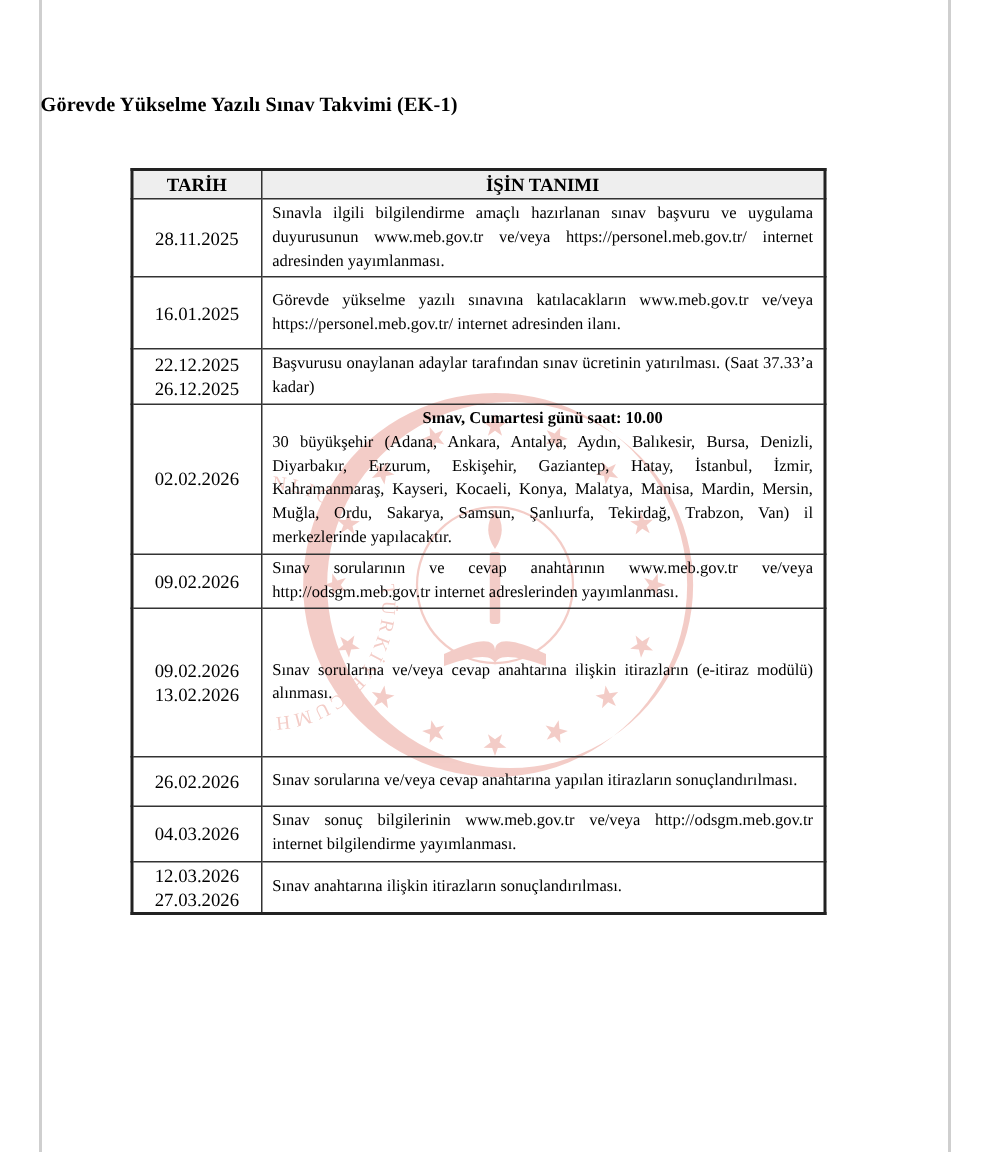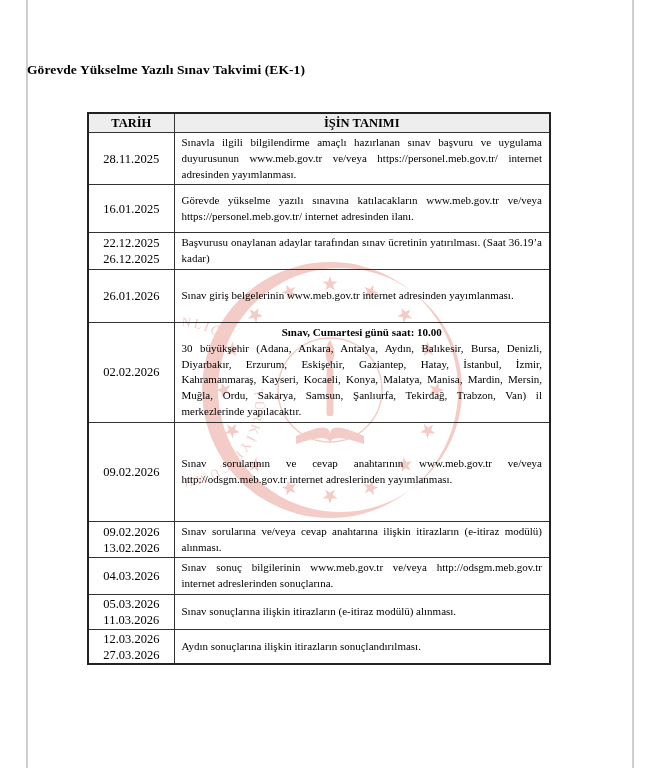--- a/index.html
+++ b/index.html
@@ -123,50 +123,45 @@
       <td class="date">28.11.2025</td>
       <td class="desc">Sınavla ilgili bilgilendirme amaçlı hazırlanan sınav başvuru ve uygulama duyurusunun www.meb.gov.tr ve/veya https://personel.meb.gov.tr/ internet adresinden yayımlanması.</td>
     </tr>
     <tr>
       <td class="date">16.01.2025</td>
       <td class="desc">Görevde yükselme yazılı sınavına katılacakların www.meb.gov.tr ve/veya https://personel.meb.gov.tr/ internet adresinden ilanı.</td>
     </tr>
     <tr>
       <td class="date">22.12.2025
 26.12.2025</td>
-      <td class="desc">Başvurusu onaylanan adaylar tarafından sınav ücretinin yatırılması. (Saat 36.19’a kadar)</td>
-    </tr>
-    <tr>
-      <td class="date">26.01.2026</td>
-      <td class="desc">Sınav giriş belgelerinin www.meb.gov.tr internet adresinden yayımlanması.</td>
+      <td class="desc">Başvurusu onaylanan adaylar tarafından sınav ücretinin yatırılması. (Saat 37.33’a kadar)</td>
     </tr>
     <tr>
       <td class="date">02.02.2026</td>
       <td class="desc">
         <div class="lead">Sınav, Cumartesi günü saat: 10.00</div>
         <div>30 büyükşehir (Adana, Ankara, Antalya, Aydın, Balıkesir, Bursa, Denizli, Diyarbakır, Erzurum, Eskişehir, Gaziantep, Hatay, İstanbul, İzmir, Kahramanmaraş, Kayseri, Kocaeli, Konya, Malatya, Manisa, Mardin, Mersin, Muğla, Ordu, Sakarya, Samsun, Şanlıurfa, Tekirdağ, Trabzon, Van) il merkezlerinde yapılacaktır.</div>
       </td>
     </tr>
     <tr>
       <td class="date">09.02.2026</td>
       <td class="desc">Sınav sorularının ve cevap anahtarının www.meb.gov.tr ve/veya http://odsgm.meb.gov.tr internet adreslerinden yayımlanması.</td>
     </tr>
     <tr>
       <td class="date">09.02.2026
 13.02.2026</td>
       <td class="desc">Sınav sorularına ve/veya cevap anahtarına ilişkin itirazların (e-itiraz modülü) alınması.</td>
     </tr>
     <tr>
-      <td class="date">04.03.2026</td>
-      <td class="desc">Sınav sonuç bilgilerinin www.meb.gov.tr ve/veya http://odsgm.meb.gov.tr internet adreslerinden sonuçlarına.</td>
+      <td class="date">26.02.2026</td>
+      <td class="desc">Sınav sorularına ve/veya cevap anahtarına yapılan itirazların sonuçlandırılması.</td>
     </tr>
     <tr>
-      <td class="date">05.03.2026
-11.03.2026</td>
-      <td class="desc">Sınav sonuçlarına ilişkin itirazların (e-itiraz modülü) alınması.</td>
+      <td class="date">04.03.2026</td>
+      <td class="desc">Sınav sonuç bilgilerinin www.meb.gov.tr ve/veya http://odsgm.meb.gov.tr internet bilgilendirme yayımlanması.</td>
     </tr>
     <tr>
       <td class="date">12.03.2026
 27.03.2026</td>
-      <td class="desc">Aydın sonuçlarına ilişkin itirazların sonuçlandırılması.</td>
+      <td class="desc">Sınav anahtarına ilişkin itirazların sonuçlandırılması.</td>
     </tr>
   </tbody>
 </table>
 
 </body></html>

